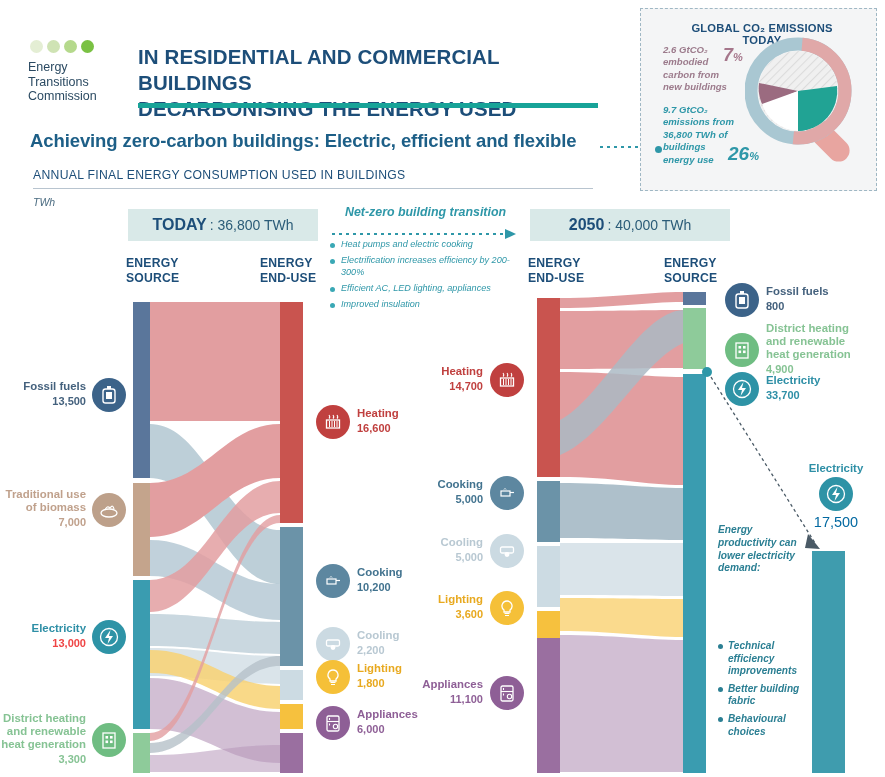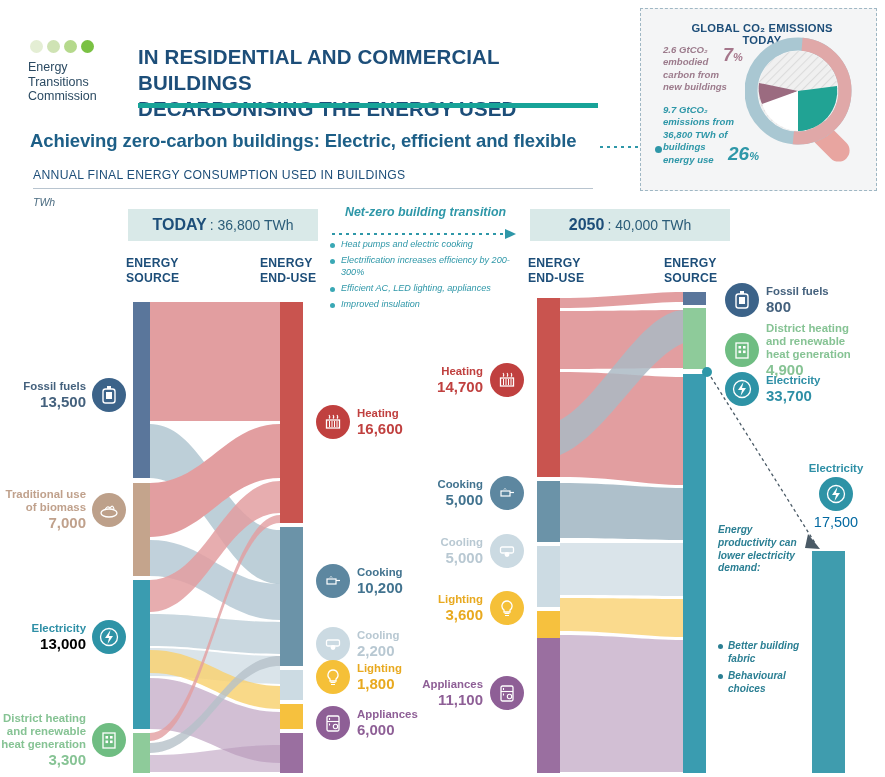--- a/index.html
+++ b/index.html
@@ -57,21 +57,21 @@
   #hdr-src-2050{left:664px;top:256px;width:90px;}
 
   
   #sankey{left:0;top:0;width:885px;height:777px;pointer-events:none;}
 
   
   .lbl{display:flex;align-items:center;}
   .chip{width:34px;height:34px;border-radius:50%;flex:0 0 34px;display:flex;align-items:center;justify-content:center;color:#fff;}
   .chip svg{display:block;}
   .ltxt{font-size:11.4px;font-weight:bold;line-height:13px;}
-  .lval{font-size:15px;font-weight:bold;line-height:17px;}
+  .lval{font-size:11px;font-weight:bold;line-height:17px;}
   .t-right{text-align:right;}
   .t-left{text-align:left;}
 
   
   #lab-ff-today{left:8px;top:378px;width:118px;justify-content:flex-end;}
   #lab-bio-today{left:0px;top:488px;width:126px;justify-content:flex-end;}
   #lab-el-today{left:8px;top:620px;width:118px;justify-content:flex-end;}
   #lab-dh-today{left:0px;top:712px;width:126px;justify-content:flex-end;}
   
   #lab-heat-today{left:316px;top:405px;}
@@ -281,21 +281,21 @@
   <div class="chip" style="background:#bda08a;">
     <svg width="20" height="18" viewBox="0 0 20 18">
         <ellipse cx="10" cy="12" rx="8" ry="4" fill="none" stroke="#fff" stroke-width="1.3"></ellipse>
         <path d="M6 9 Q8 4 11 7 Q14 3 15 8" fill="none" stroke="#fff" stroke-width="1.2"></path>
       </svg>
   </div>
 </div>
 <div class="abs lbl" id="lab-el-today">
   <div class="t-right" style="margin-right:6px;">
     <div class="ltxt" style="color:#2e8fa6;">Electricity</div>
-    <div class="lval" style="color:#000000;">13,000</div>
+    <div class="lval" style="color:#ef4444;">13,000</div>
   </div>
   <div class="chip" style="background:#2e93a6;">
     <svg width="22" height="22" viewBox="0 0 22 22">
         <circle cx="11" cy="11" r="8.5" fill="none" stroke="#fff" stroke-width="1.3"></circle>
         <path d="M12.5 4 L7 12 H11 L9.5 18 L15 10 H11 Z" fill="#fff"></path>
       </svg>
   </div>
 </div>
 <div class="abs lbl" id="lab-dh-today">
   <div class="t-right" style="margin-right:6px;">
@@ -490,16 +490,17 @@
     <svg width="22" height="22" viewBox="0 0 22 22">
         <circle cx="11" cy="11" r="8.5" fill="none" stroke="#fff" stroke-width="1.3"></circle>
         <path d="M12.5 4 L7 12 H11 L9.5 18 L15 10 H11 Z" fill="#fff"></path>
       </svg>
   </div>
   <div class="cval">17,500</div>
 </div>
 <div class="abs" id="prod-note">Energy productivity can lower electricity demand:</div>
 <div class="abs" id="prod-bullets">
     <ul>
+  <li>Technical efficiency improvements</li>
   <li>Better building fabric</li>
   <li>Behavioural choices</li>
 </ul>
   </div>
 
 </body></html>

